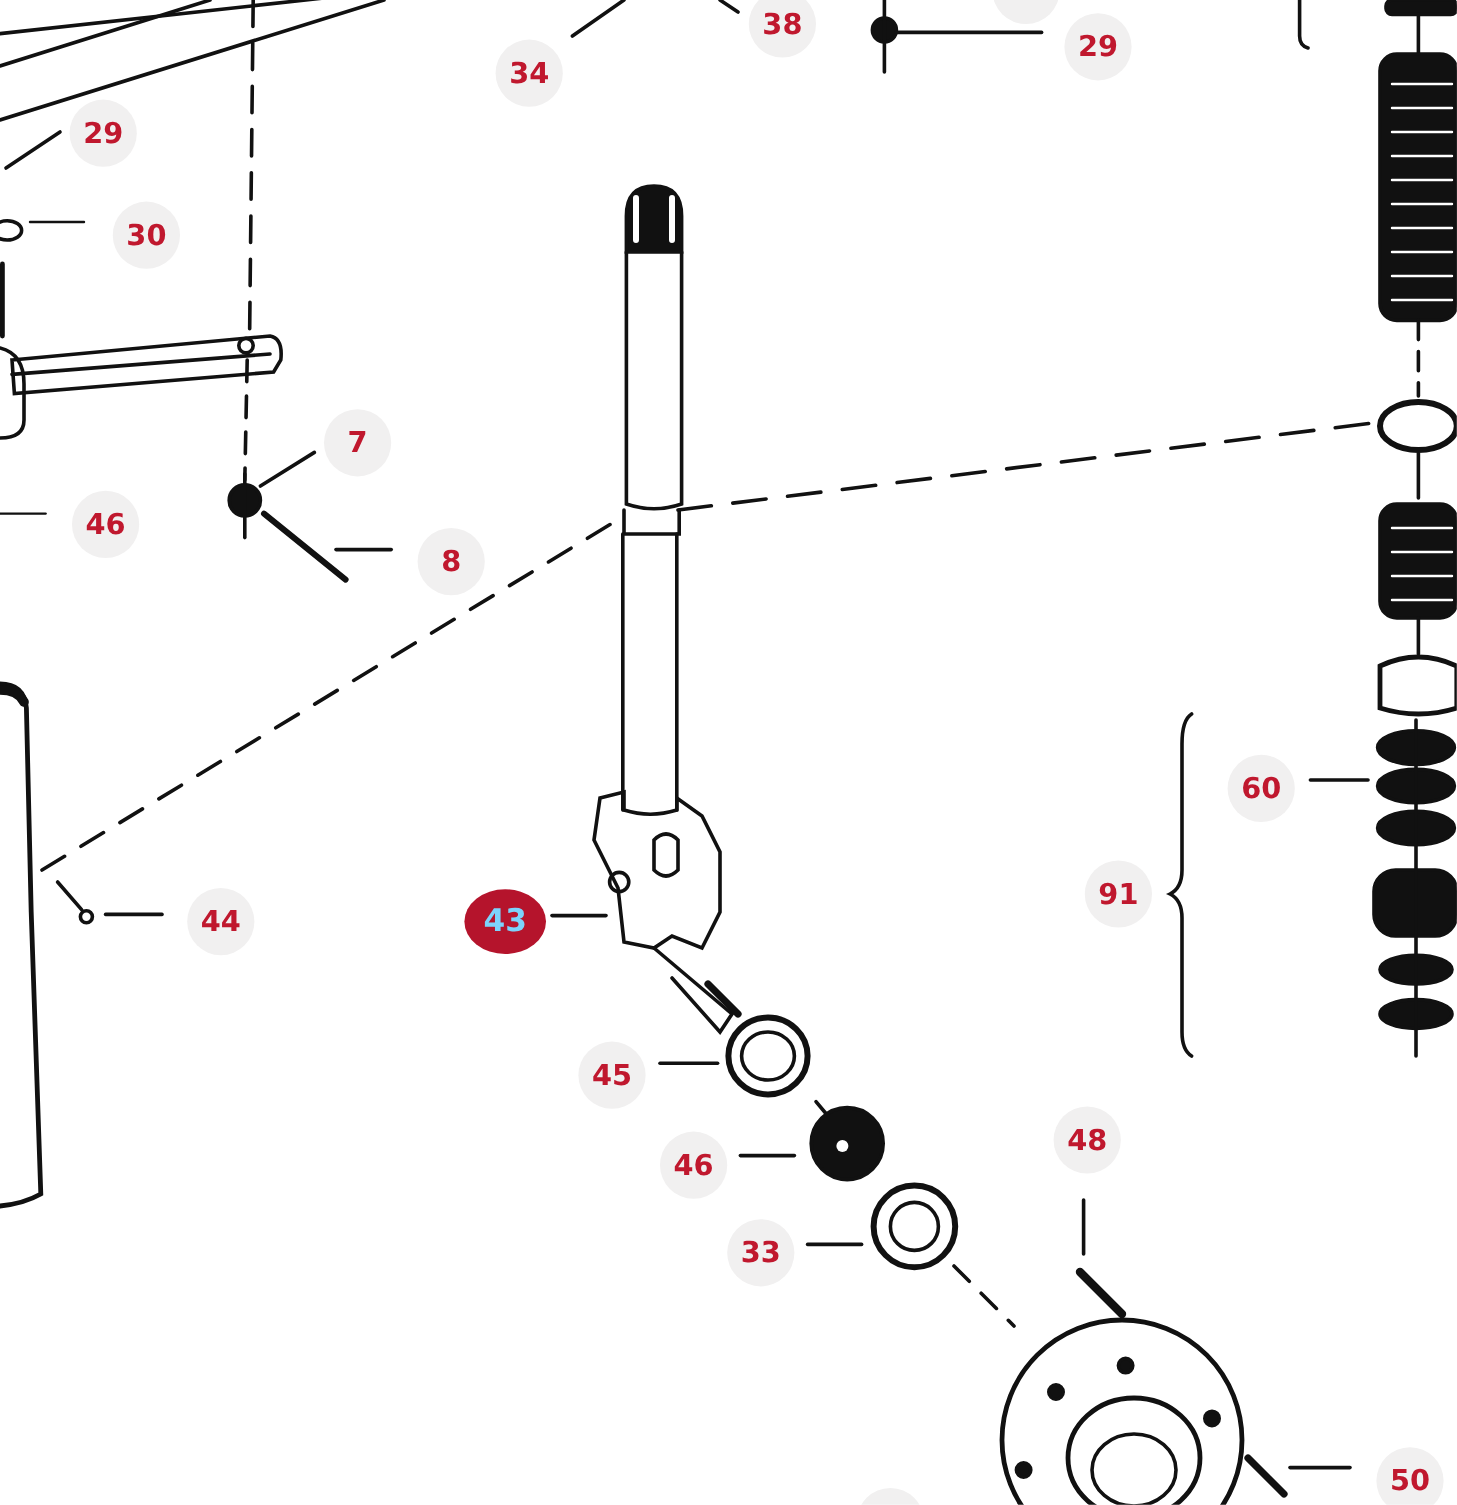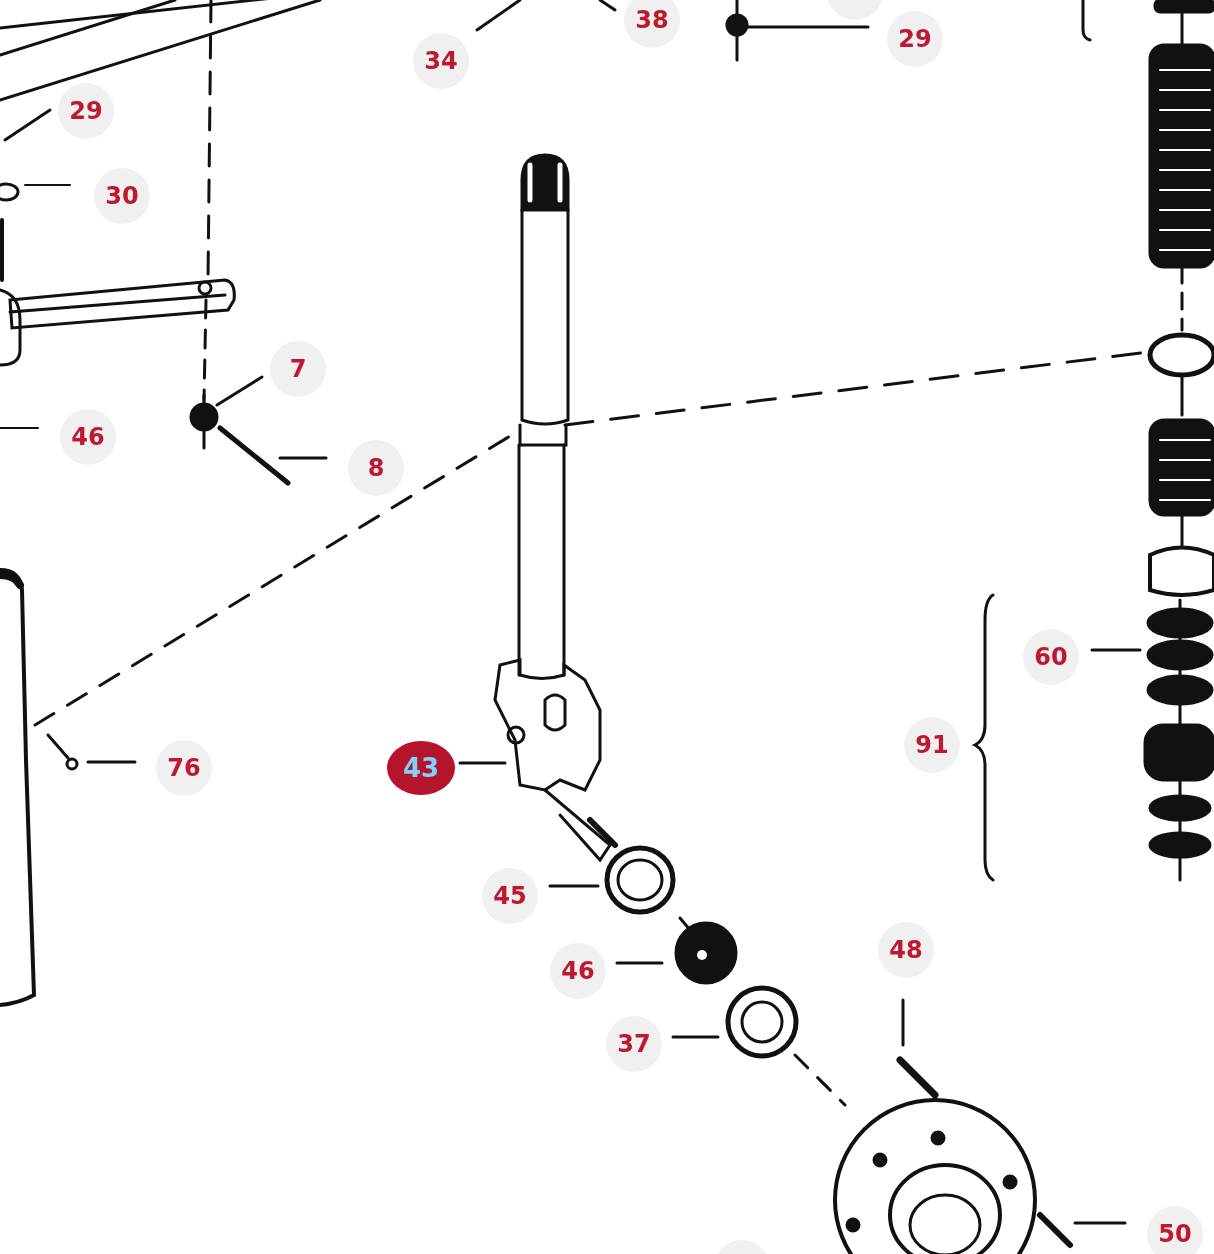--- a/index.html
+++ b/index.html
@@ -149,24 +149,24 @@
 
 <div id="badges">
     <div class="badge" style="left: 86px; top: 111px;">29</div>
     <div class="badge" style="left: 122px; top: 196px;">30</div>
     <div class="badge" style="left: 441px; top: 61px;">34</div>
     <div class="badge" style="left: 652px; top: 20px;">38</div>
     <div class="badge" style="left: 915px; top: 39px;">29</div>
     <div class="badge" style="left: 298px; top: 369px;">7</div>
     <div class="badge" style="left: 88px; top: 437px;">46</div>
     <div class="badge" style="left: 376px; top: 468px;">8</div>
-    <div class="badge" style="left: 184px; top: 768px;">76</div>
+    <div class="badge" style="left: 184px; top: 768px;">44</div>
     <div class="badge active" style="left: 421px; top: 768px;">43</div>
     <div class="badge" style="left: 510px; top: 896px; text-align: center;">45</div>
     <div class="badge" style="left: 578px; top: 971px;">46</div>
-    <div class="badge" style="left: 634px; top: 1044px;">37</div>
+    <div class="badge" style="left: 634px; top: 1044px;">33</div>
     <div class="badge" style="left: 906px; top: 950px;">48</div>
     <div class="badge" style="left: 1051px; top: 657px;">60</div>
     <div class="badge" style="left: 932px; top: 745px;">91</div>
     <div class="badge" style="left: 1175px; top: 1234px;">50</div>
     <div class="badge partial" style="left: 855px; top: -8px;"></div>
     <div class="badge partial" style="left: 742px; top: 1268px;"></div>
   </div>
 
 </body></html>

